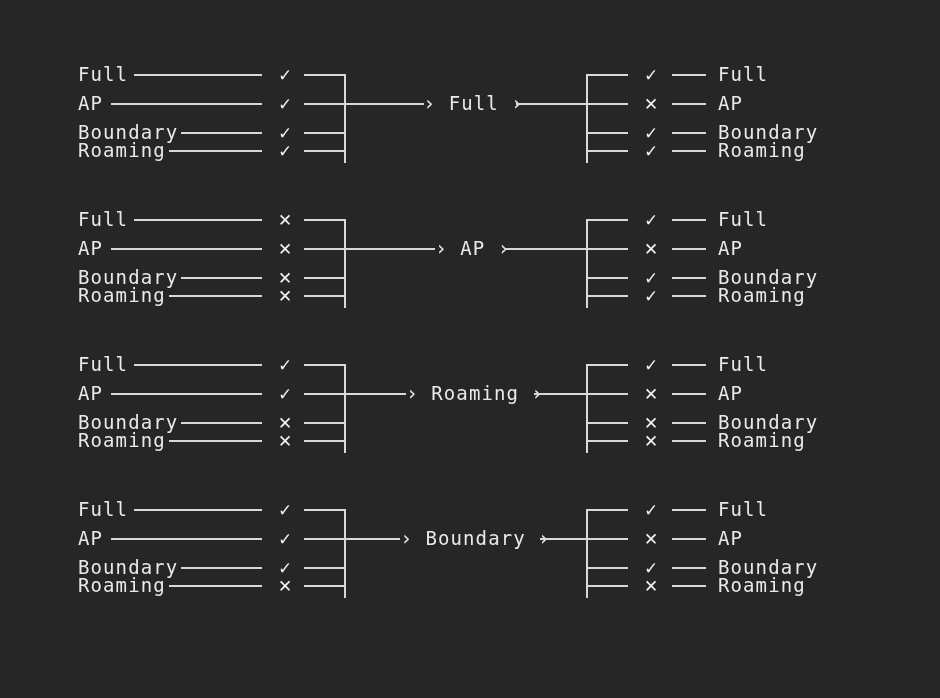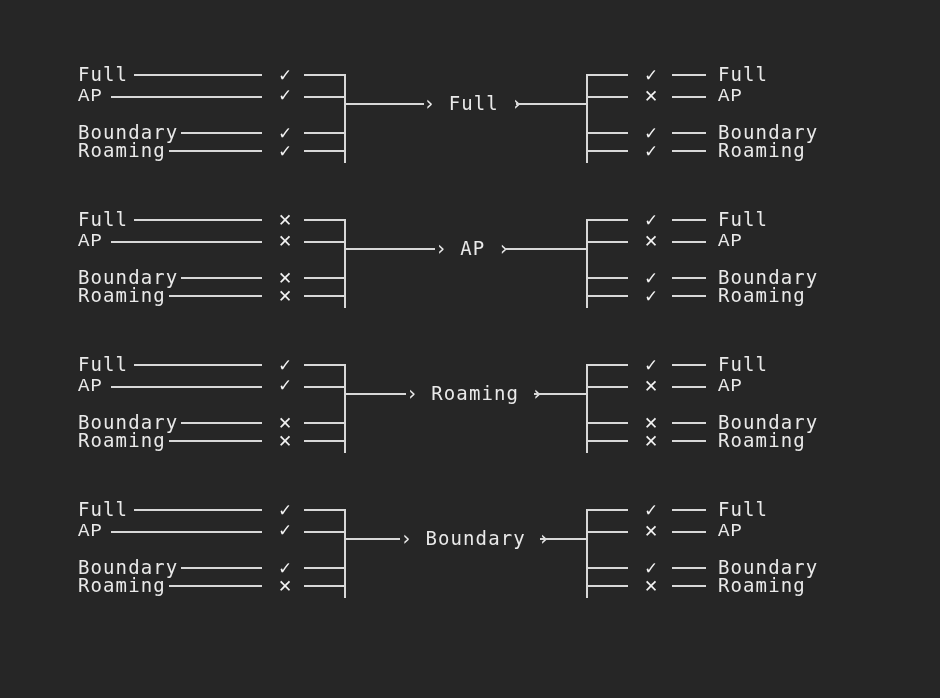--- a/index.html
+++ b/index.html
@@ -28,21 +28,21 @@
   }
 
   
   .row {
     position: absolute;
     left: 0;
     width: 940px;
     height: 29px;
   }
   .row.r0 { top: 0px; }
-  .row.r1 { top: 22px; font-family: Liberation Mono, monospace; }
+  .row.r1 { top: 29px; }
   .row.r2 { top: 58px; }
   .row.r3 { top: 76px; }
 
   
   .lbl-left {
     position: absolute;
     left: 78px;
     top: 0;
     width: 140px;
     height: 29px;

